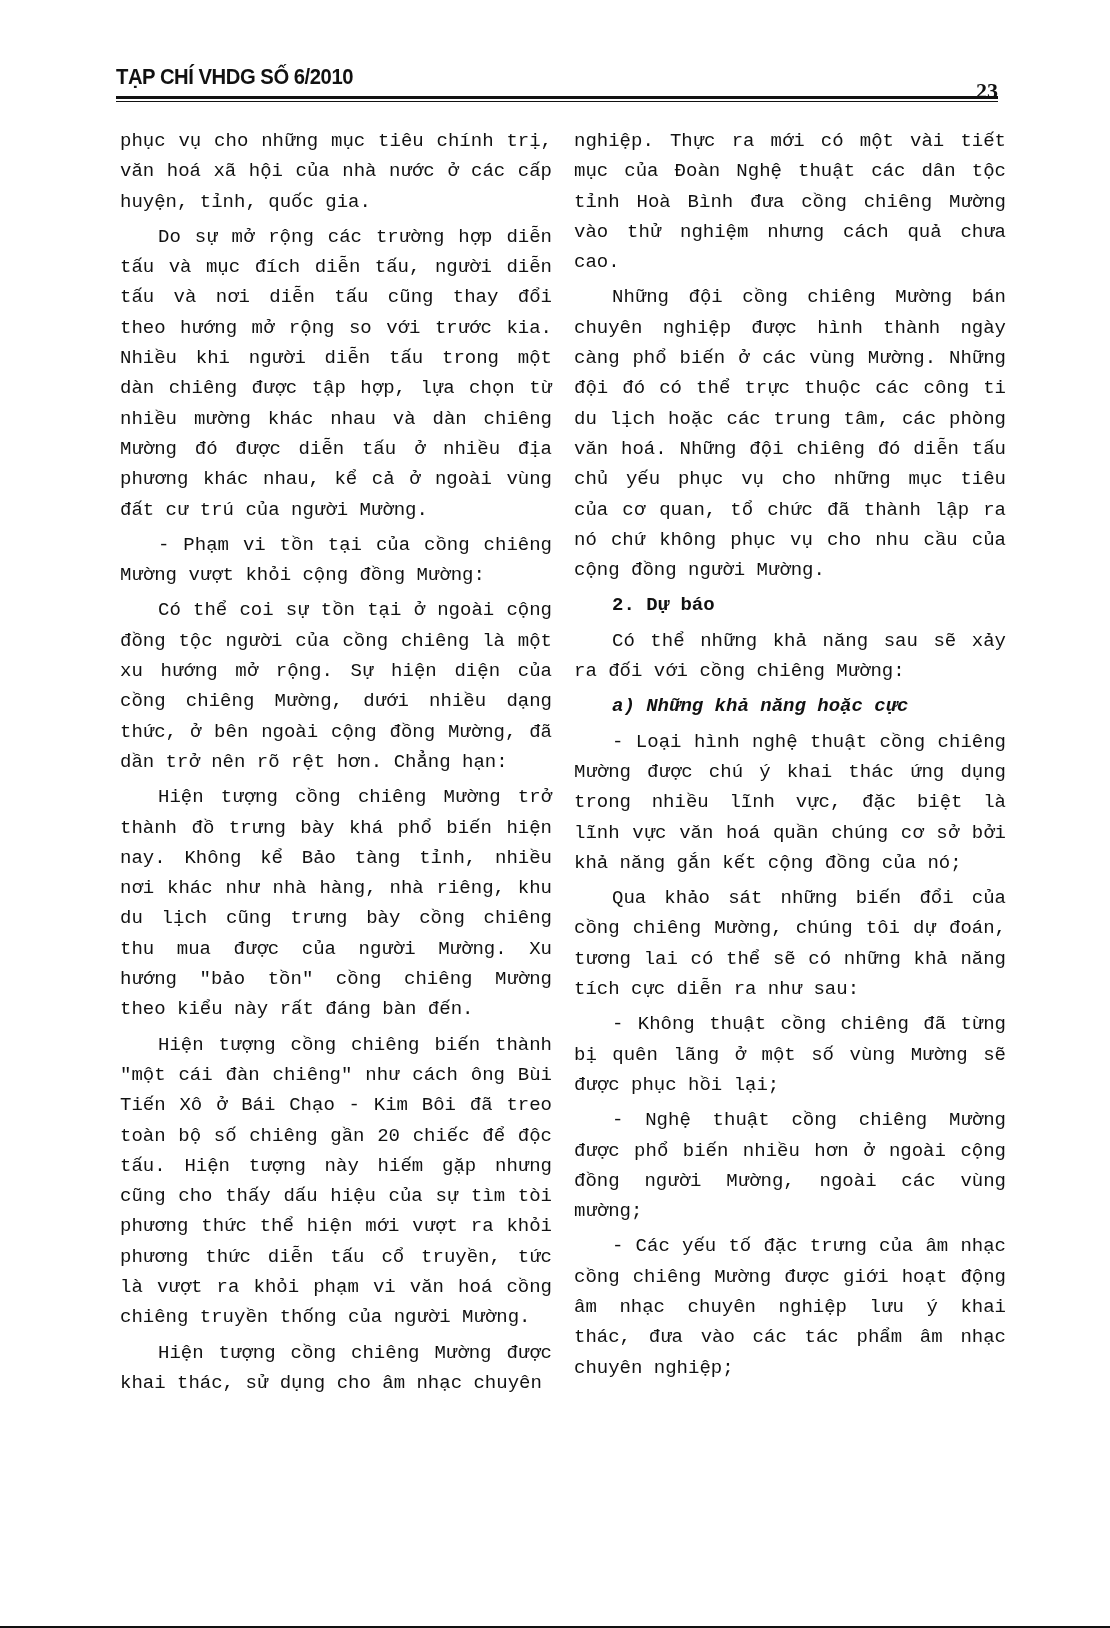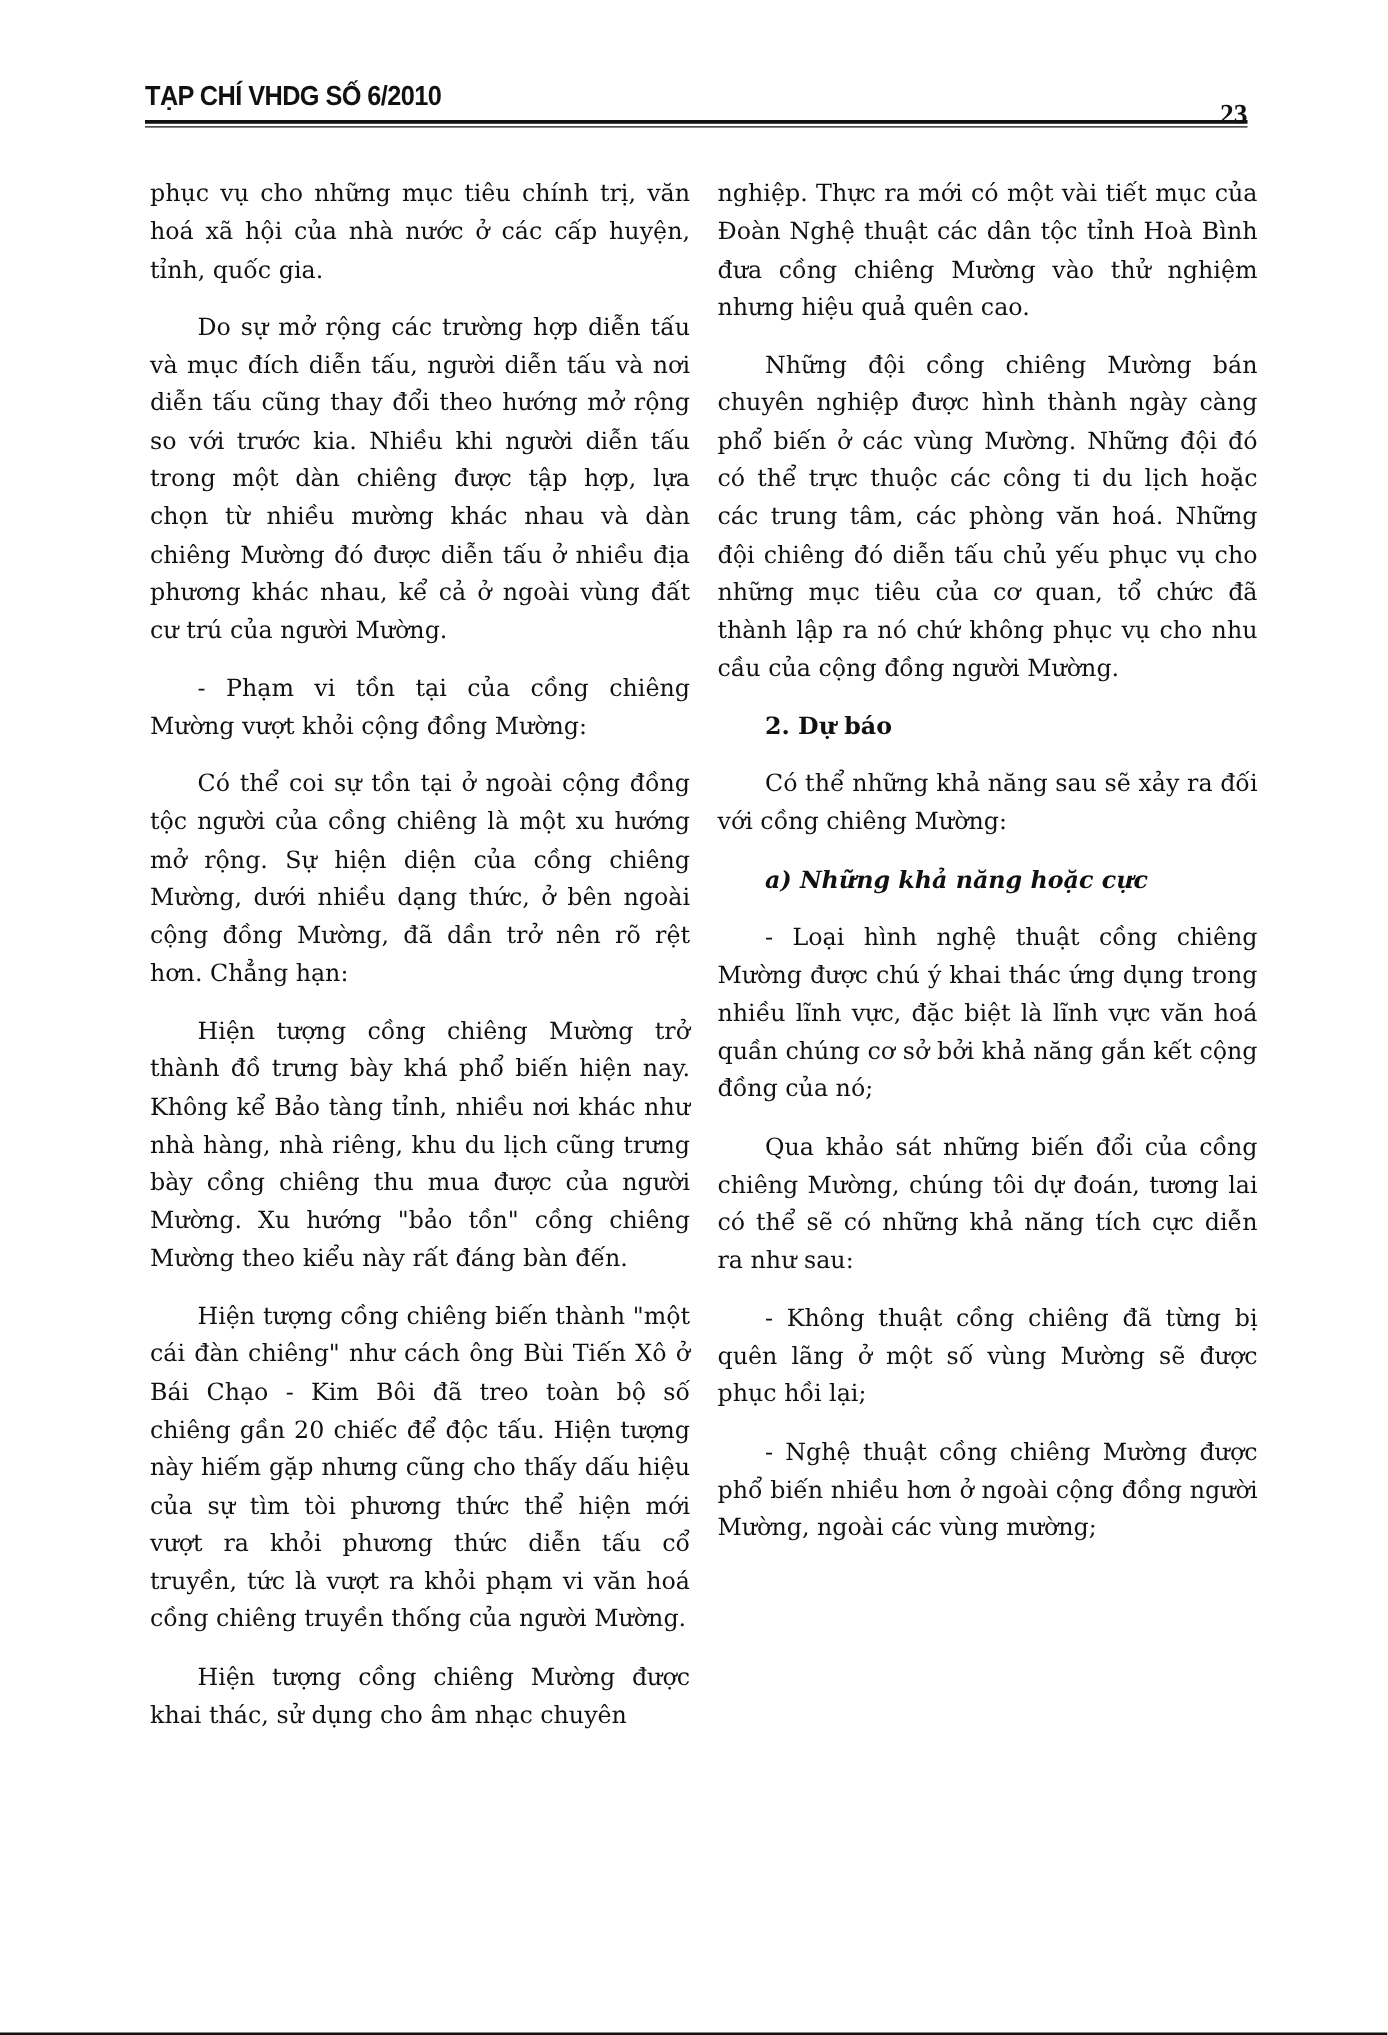--- a/index.html
+++ b/index.html
@@ -6,21 +6,21 @@
   body { width: 1110px; height: 1628px; position: relative; overflow: hidden; color: #111; }
   .header { position: absolute; left: 116px; top: 64px; width: 882px; height: 36px; }
   .journal-title { position: absolute; left: 0; top: 0; font-family: "Liberation Sans", sans-serif; font-weight: bold; font-size: 22px; letter-spacing: -0.5px; transform: scaleX(0.92); transform-origin: left top; }
   .page-number { position: absolute; right: 0; top: 14px; font-family: "Liberation Serif", serif; font-weight: bold; font-size: 22px; }
   .rule { position: absolute; left: 116px; width: 882px; background: #111; }
   .rule-thick { top: 96px; height: 3px; }
   .rule-thin { top: 101px; height: 1px; }
   .column { position: absolute; top: 124px; width: 432px; font-family: "DejaVu Serif", serif; font-size: 19px; line-height: 30.3px; text-align: justify; }
   .col-left { left: 120px; }
   .col-right { left: 574px; }
-  .column p { margin: 16px 0 5px 0; text-indent: 38px; }
+  .column p { margin: 2px 0 5px 0; text-indent: 38px; font-family: Liberation Mono, monospace; }
   .column p.noindent { text-indent: 0; }
   .column p.heading { font-weight: bold; }
   .column p.subheading { font-weight: bold; font-style: italic; }
   .bottom-line { position: absolute; left: 0; bottom: 0; width: 1110px; height: 2px; background: #111; }
 </style>
 </head>
 <body>
 
 <div class="header">
   <div class="journal-title">TẠP CHÍ VHDG SỐ 6/2010</div>
@@ -33,24 +33,25 @@
   <p class="noindent">phục vụ cho những mục tiêu chính trị, văn hoá xã hội của nhà nước ở các cấp huyện, tỉnh, quốc gia.</p>
   <p>Do sự mở rộng các trường hợp diễn tấu và mục đích diễn tấu, người diễn tấu và nơi diễn tấu cũng thay đổi theo hướng mở rộng so với trước kia. Nhiều khi người diễn tấu trong một dàn chiêng được tập hợp, lựa chọn từ nhiều mường khác nhau và dàn chiêng Mường đó được diễn tấu ở nhiều địa phương khác nhau, kể cả ở ngoài vùng đất cư trú của người Mường.</p>
   <p>- Phạm vi tồn tại của cồng chiêng Mường vượt khỏi cộng đồng Mường:</p>
   <p>Có thể coi sự tồn tại ở ngoài cộng đồng tộc người của cồng chiêng là một xu hướng mở rộng. Sự hiện diện của cồng chiêng Mường, dưới nhiều dạng thức, ở bên ngoài cộng đồng Mường, đã dần trở nên rõ rệt hơn. Chẳng hạn:</p>
   <p>Hiện tượng cồng chiêng Mường trở thành đồ trưng bày khá phổ biến hiện nay. Không kể Bảo tàng tỉnh, nhiều nơi khác như nhà hàng, nhà riêng, khu du lịch cũng trưng bày cồng chiêng thu mua được của người Mường. Xu hướng "bảo tồn" cồng chiêng Mường theo kiểu này rất đáng bàn đến.</p>
   <p>Hiện tượng cồng chiêng biến thành "một cái đàn chiêng" như cách ông Bùi Tiến Xô ở Bái Chạo - Kim Bôi đã treo toàn bộ số chiêng gần 20 chiếc để độc tấu. Hiện tượng này hiếm gặp nhưng cũng cho thấy dấu hiệu của sự tìm tòi phương thức thể hiện mới vượt ra khỏi phương thức diễn tấu cổ truyền, tức là vượt ra khỏi phạm vi văn hoá cồng chiêng truyền thống của người Mường.</p>
   <p>Hiện tượng cồng chiêng Mường được khai thác, sử dụng cho âm nhạc chuyên</p>
 </div>
 
 <div class="column col-right">
-  <p class="noindent">nghiệp. Thực ra mới có một vài tiết mục của Đoàn Nghệ thuật các dân tộc tỉnh Hoà Bình đưa cồng chiêng Mường vào thử nghiệm nhưng hiệu quả quên cao.</p>
+  <p class="noindent">nghiệp. Thực ra mới có một vài tiết mục của Đoàn Nghệ thuật các dân tộc tỉnh Hoà Bình đưa cồng chiêng Mường vào thử nghiệm nhưng cách quả chưa cao.</p>
   <p>Những đội cồng chiêng Mường bán chuyên nghiệp được hình thành ngày càng phổ biến ở các vùng Mường. Những đội đó có thể trực thuộc các công ti du lịch hoặc các trung tâm, các phòng văn hoá. Những đội chiêng đó diễn tấu chủ yếu phục vụ cho những mục tiêu của cơ quan, tổ chức đã thành lập ra nó chứ không phục vụ cho nhu cầu của cộng đồng người Mường.</p>
   <p class="heading">2. Dự báo</p>
   <p>Có thể những khả năng sau sẽ xảy ra đối với cồng chiêng Mường:</p>
   <p class="subheading">a) Những khả năng hoặc cực</p>
   <p>- Loại hình nghệ thuật cồng chiêng Mường được chú ý khai thác ứng dụng trong nhiều lĩnh vực, đặc biệt là lĩnh vực văn hoá quần chúng cơ sở bởi khả năng gắn kết cộng đồng của nó;</p>
   <p>Qua khảo sát những biến đổi của cồng chiêng Mường, chúng tôi dự đoán, tương lai có thể sẽ có những khả năng tích cực diễn ra như sau:</p>
   <p>- Không thuật cồng chiêng đã từng bị quên lãng ở một số vùng Mường sẽ được phục hồi lại;</p>
   <p>- Nghệ thuật cồng chiêng Mường được phổ biến nhiều hơn ở ngoài cộng đồng người Mường, ngoài các vùng mường;</p>
+  <p>- Các yếu tố đặc trưng của âm nhạc cồng chiêng Mường được giới hoạt động âm nhạc chuyên nghiệp lưu ý khai thác, đưa vào các tác phẩm âm nhạc chuyên nghiệp;</p>
 </div>
 
 <div class="bottom-line"></div>
 
 </body></html>

